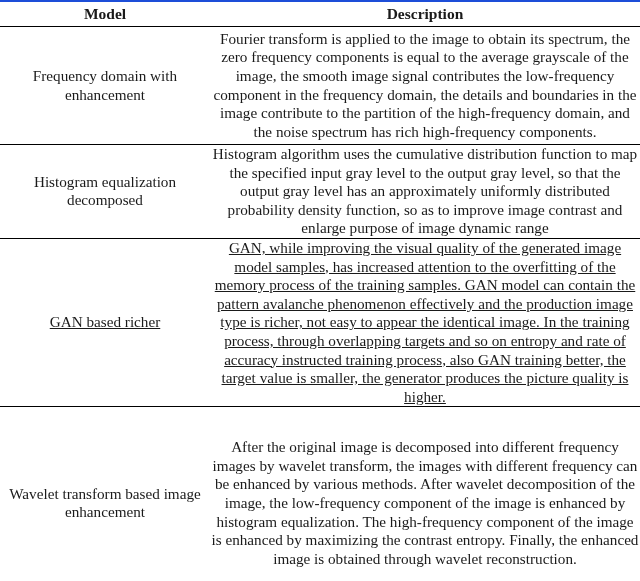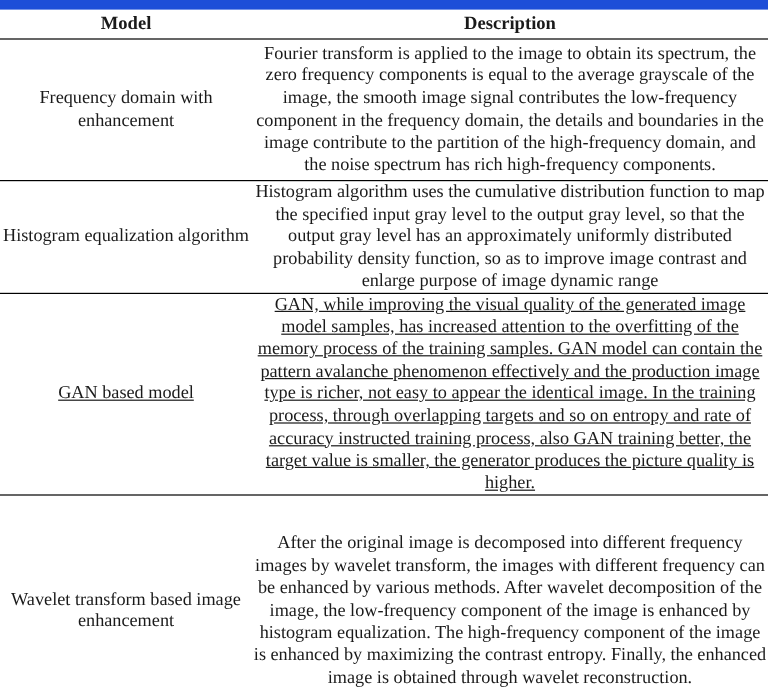--- a/index.html
+++ b/index.html
@@ -5,21 +5,21 @@
   html, body { margin: 0; padding: 0; background: #ffffff; }
   body { width: 640px; height: 581px; overflow: hidden; }
   .tbl {
     width: 640px;
     border-collapse: collapse;
     font-family: "Liberation Serif", serif;
     color: #1a1a1a;
     font-size: 15.2px;
     line-height: 18.6px;
   }
-  .tbl thead tr { border-top: 8px solid #1d4ed8; border-bottom: 1.5px solid #000; }
+  .tbl thead tr { border-top: 2px solid #1d4ed8; border-bottom: 1.5px solid #000; }
   .tbl th {
     font-weight: bold;
     font-size: 15.5px;
     height: 24px;
     padding: 0;
     text-align: center;
   }
   .tbl tbody tr { border-bottom: 1.5px solid #000; }
   .tbl tbody tr:last-child { border-bottom: 3px solid #000; }
   .tbl td { padding: 0; text-align: center; vertical-align: middle; }
@@ -45,25 +45,25 @@
       <th>Model</th>
       <th>Description</th>
     </tr>
   </thead>
   <tbody>
     <tr class="r1">
       <td class="model-cell">Frequency domain with enhancement</td>
       <td class="desc-cell">Fourier transform is applied to the image to obtain its spectrum, the zero frequency components is equal to the average grayscale of the image, the smooth image signal contributes the low-frequency component in the frequency domain, the details and boundaries in the image contribute to the partition of the high-frequency domain, and the noise spectrum has rich high-frequency components.</td>
     </tr>
     <tr class="r2">
-      <td class="model-cell">Histogram equalization algorithm</td>
+      <td class="model-cell">Histogram equalization decomposed</td>
       <td class="desc-cell">Histogram algorithm uses the cumulative distribution function to map the specified input gray level to the output gray level, so that the output gray level has an approximately uniformly distributed probability density function, so as to improve image contrast and enlarge purpose of image dynamic range</td>
     </tr>
     <tr class="r3">
-      <td class="model-cell">GAN based model</td>
+      <td class="model-cell">GAN based richer</td>
       <td class="desc-cell">GAN, while improving the visual quality of the generated image model samples, has increased attention to the overfitting of the memory process of the training samples. GAN model can contain the pattern avalanche phenomenon effectively and the production image type is richer, not easy to appear the identical image. In the training process, through overlapping targets and so on entropy and rate of accuracy instructed training process, also GAN training better, the target value is smaller, the generator produces the picture quality is higher.</td>
     </tr>
     <tr class="r4">
       <td class="model-cell">Wavelet transform based image enhancement</td>
       <td class="desc-cell">After the original image is decomposed into different frequency images by wavelet transform, the images with different frequency can be enhanced by various methods. After wavelet decomposition of the image, the low-frequency component of the image is enhanced by histogram equalization. The high-frequency component of the image is enhanced by maximizing the contrast entropy. Finally, the enhanced image is obtained through wavelet reconstruction.</td>
     </tr>
   </tbody>
 </table>
 
 </body></html>

